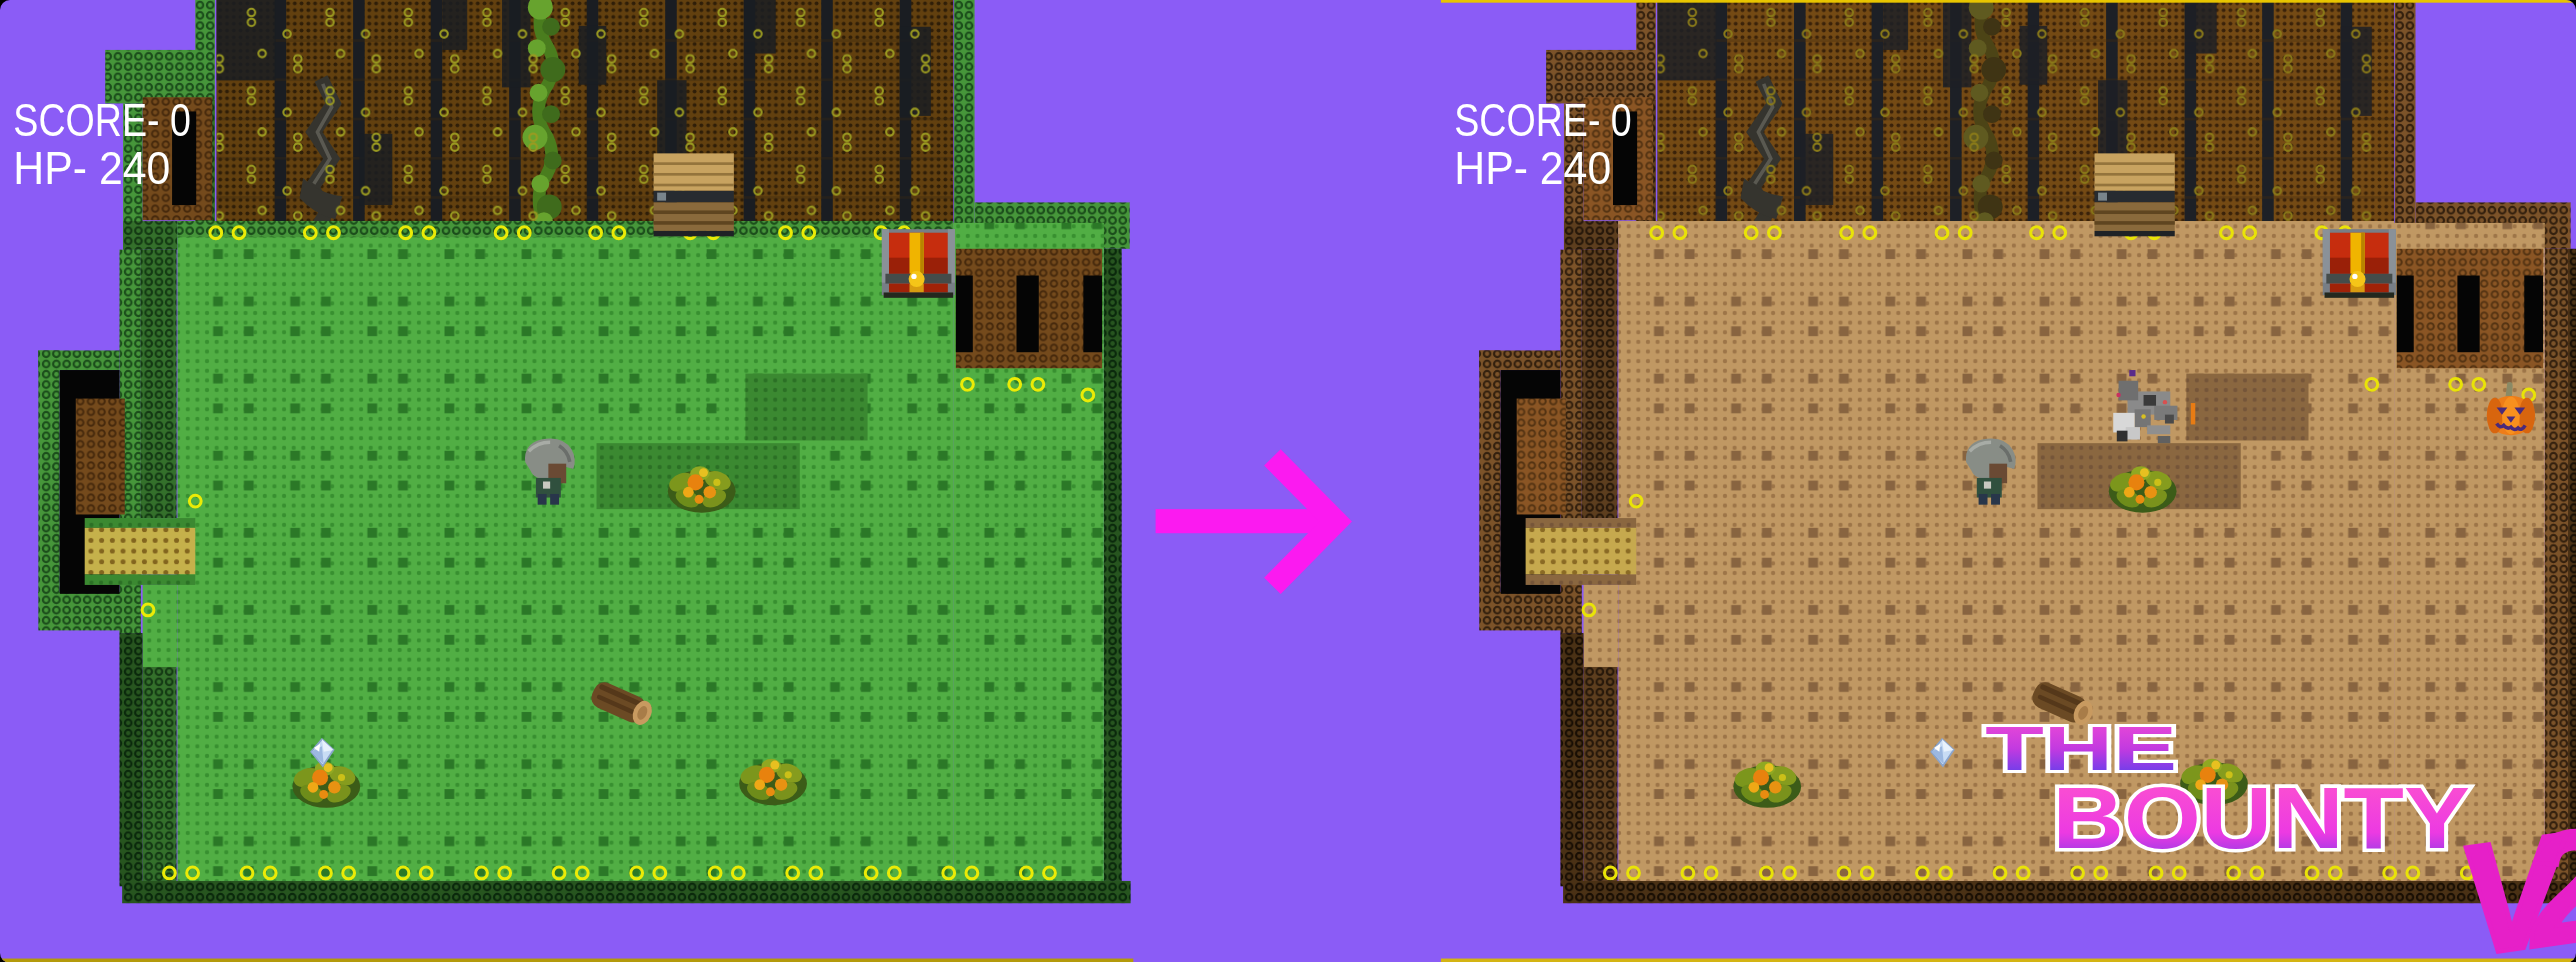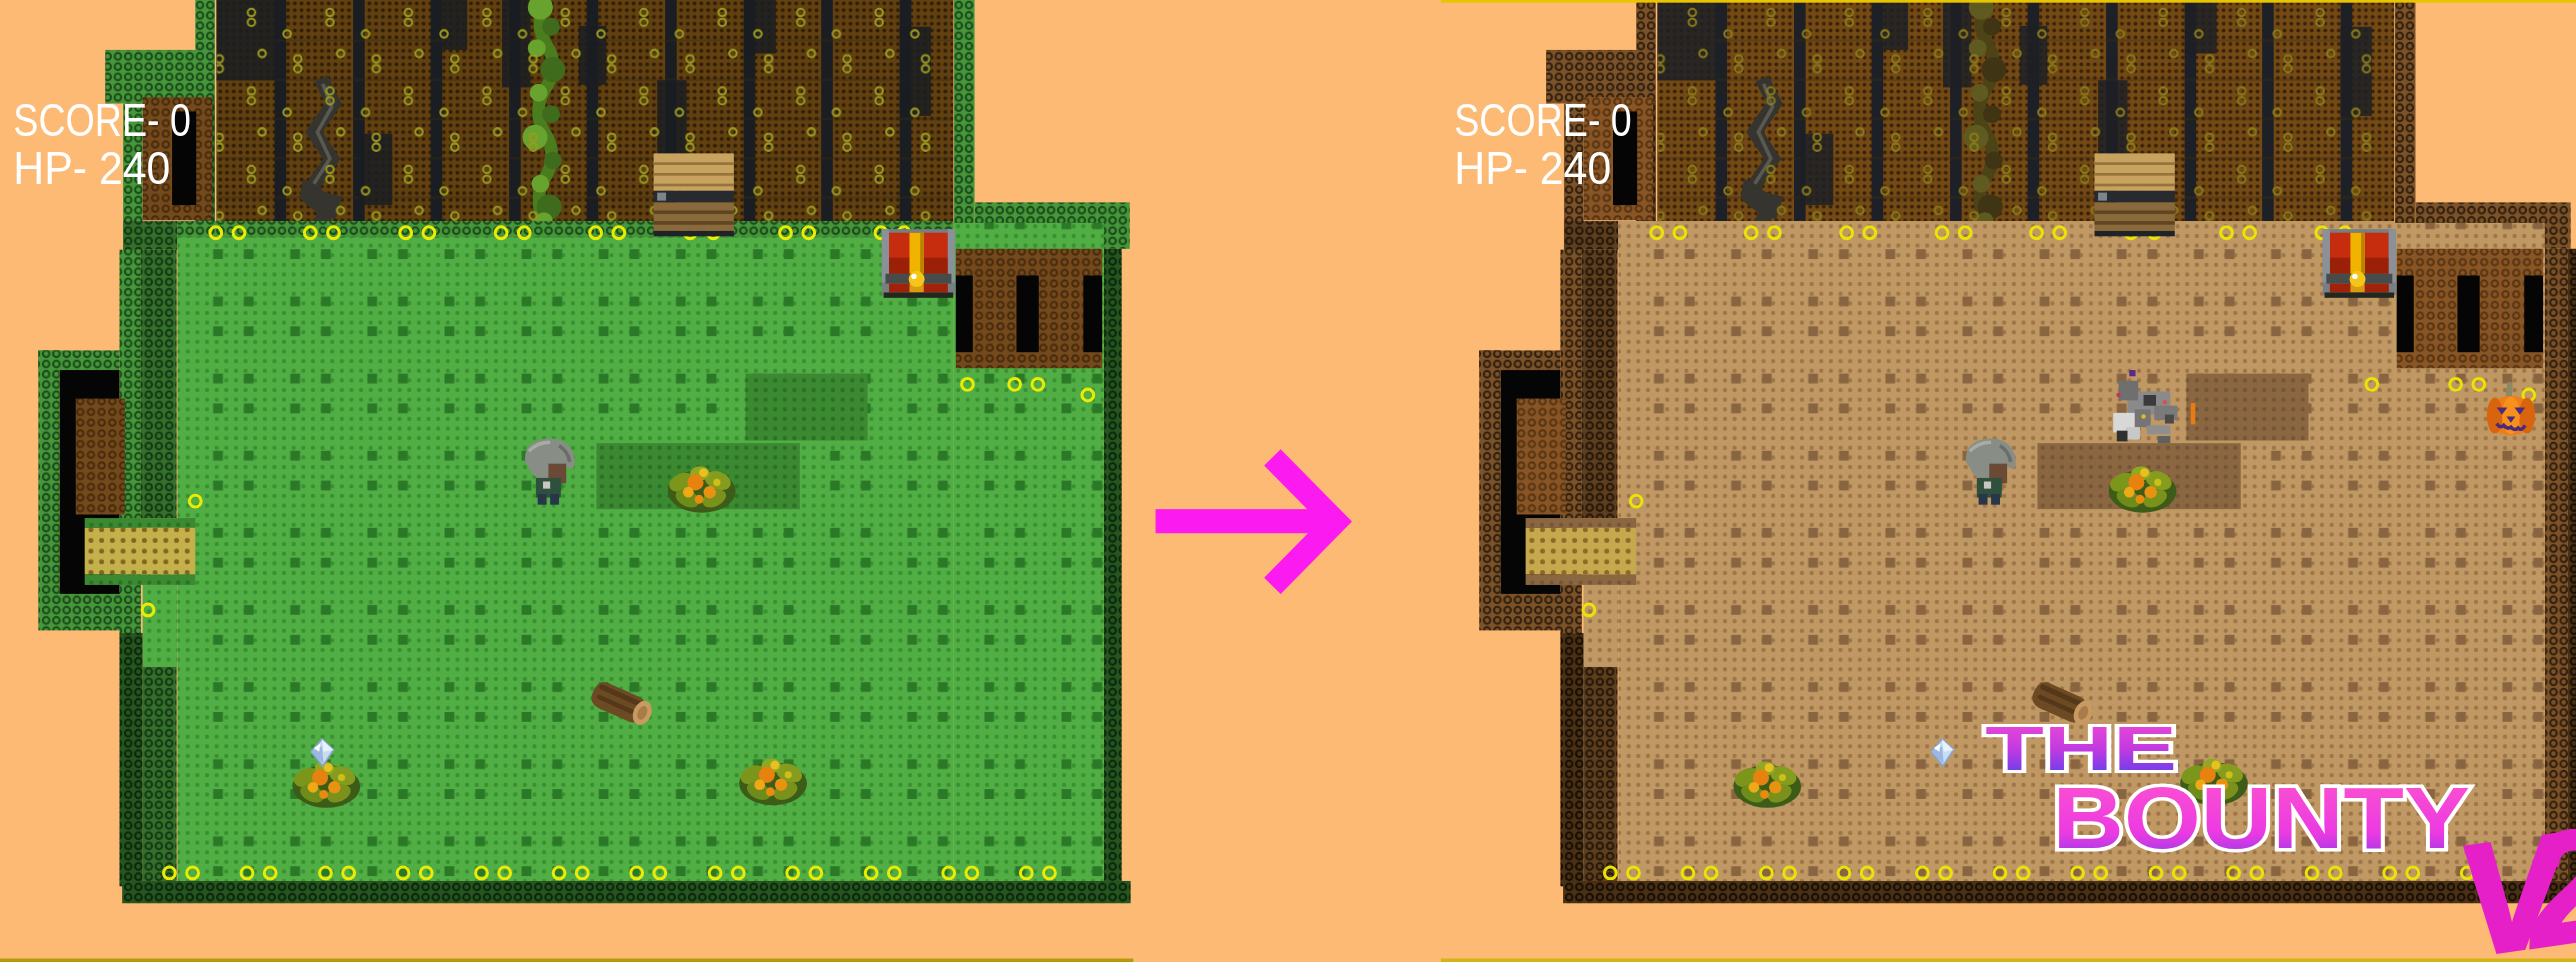--- a/index.html
+++ b/index.html
@@ -1,14 +1,14 @@
 <!DOCTYPE html>
 <html style="font-size:14.3px"><head><meta charset="utf-8"><style>
 html,body{margin:0;padding:0;background:#000;}
-#stage{position:relative;width:2576px;height:963px;background:#fdba74;overflow:hidden;}
+#stage{position:relative;width:2576px;height:963px;background:#8b5cf6;overflow:hidden;border-radius:10px;}
 </style></head><body>
 <div id="stage">
 <svg width="2576" height="963" viewBox="0 0 2889 1080">
 <defs>
 <pattern id="grassL" width="10.8" height="10.8" patternUnits="userSpaceOnUse">
 <rect width="10.8" height="10.8" fill="#51ae44"></rect>
 <circle cx="5.4" cy="5.4" r="2.4" fill="#389030"></circle>
         </pattern>
 <pattern id="sqL" width="86.5" height="86.5" patternUnits="userSpaceOnUse">
 <rect x="14" y="20" width="11" height="11" fill="#2b7827"></rect>

